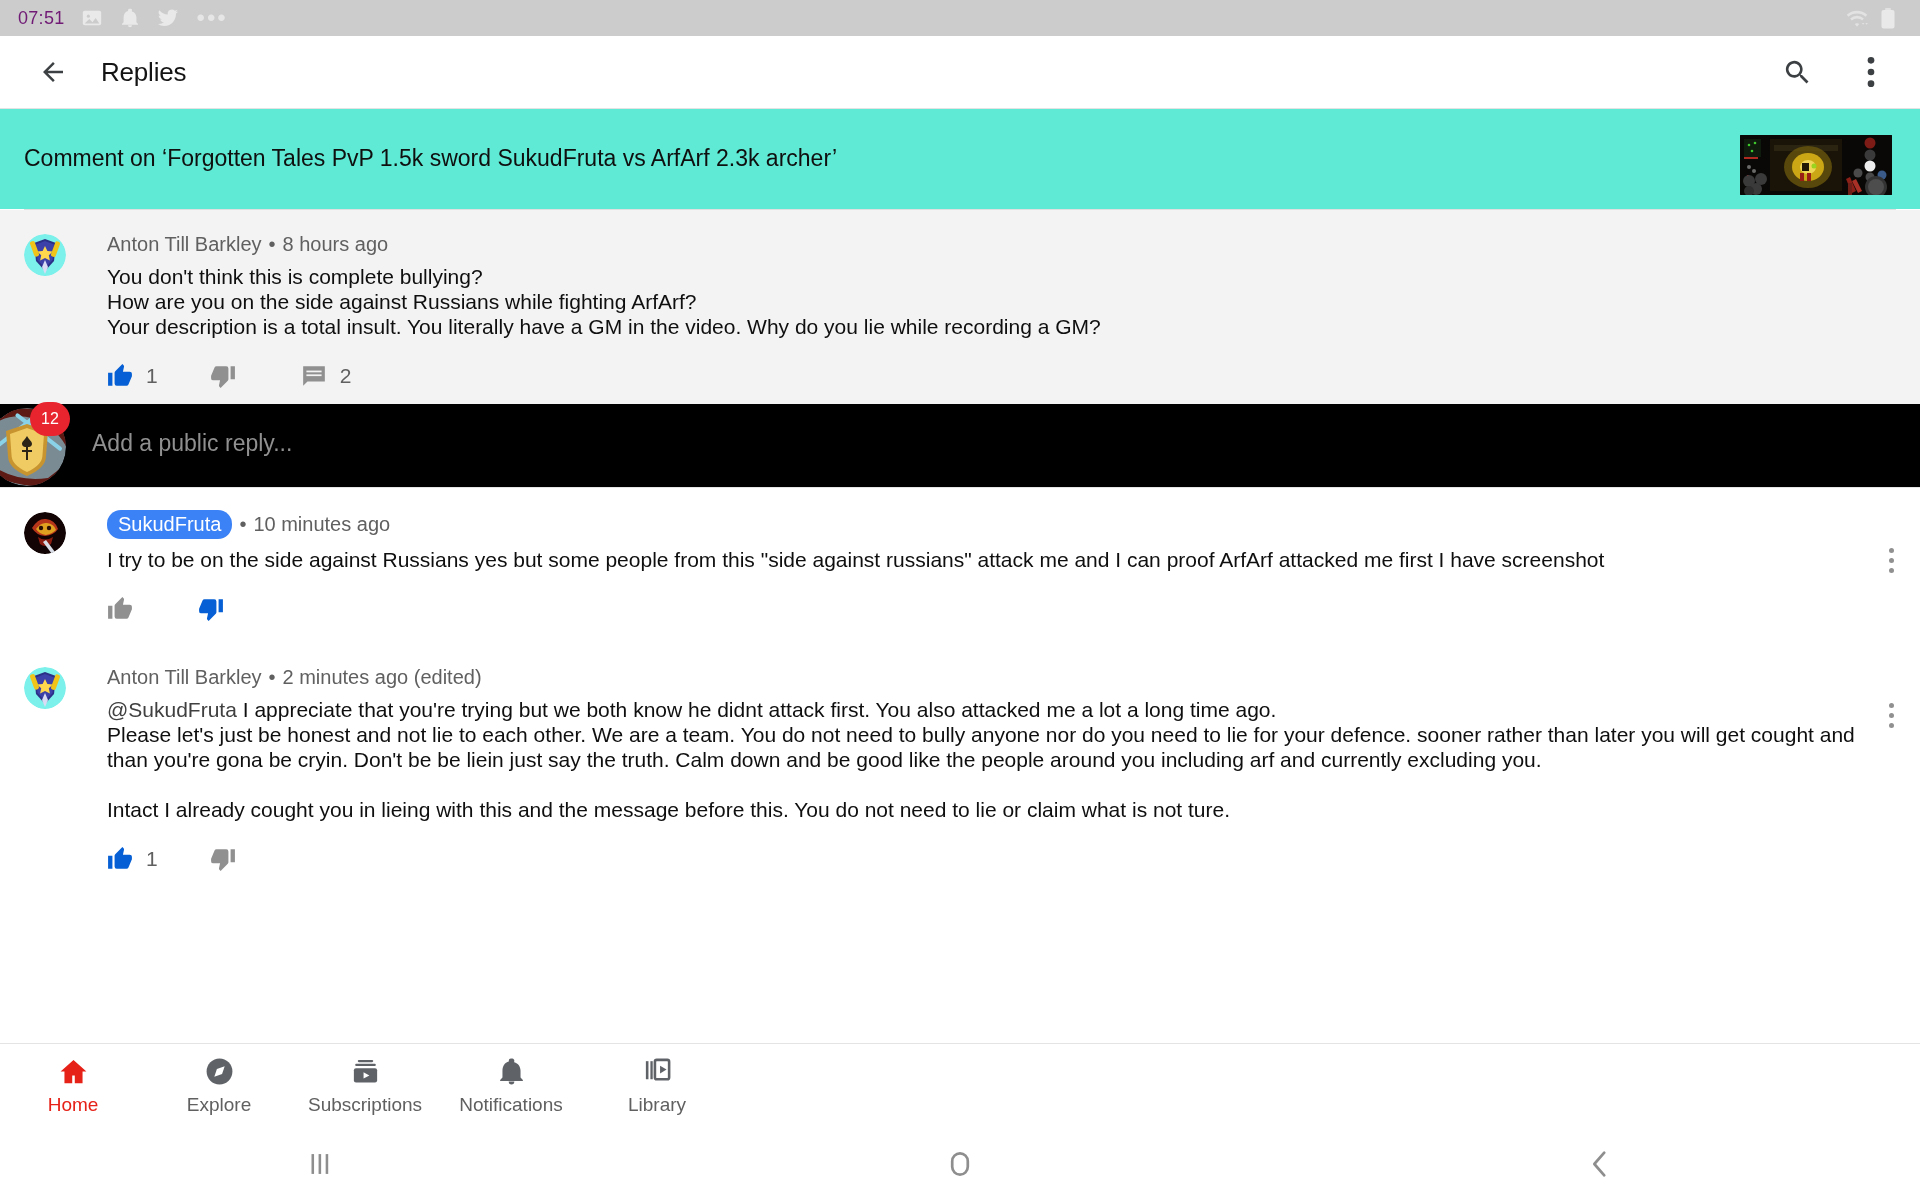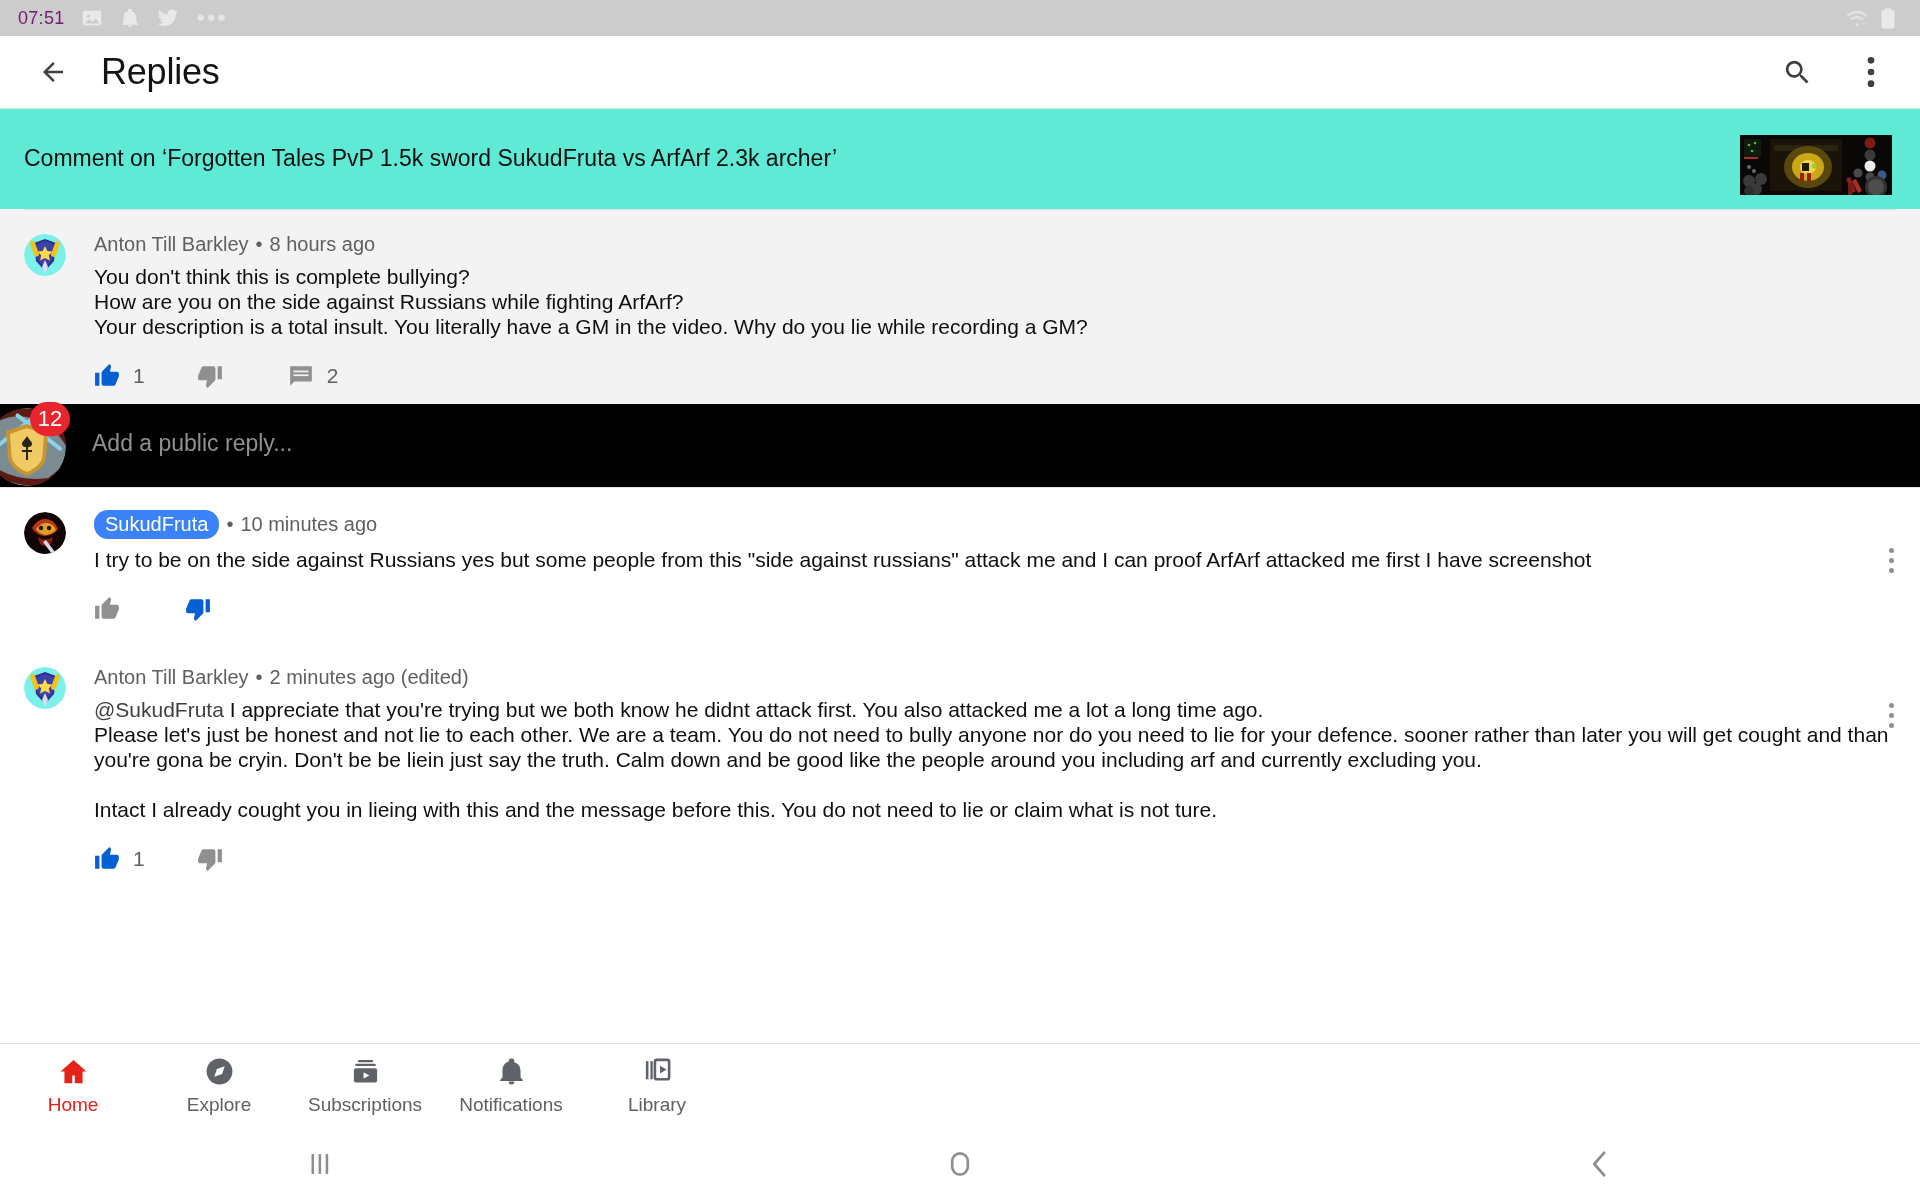--- a/index.html
+++ b/index.html
@@ -66,21 +66,21 @@
     padding: 0 28px 0 30px;
     box-sizing: border-box;
     border-bottom: 1px solid #e3e3e3;
   }
   .back-btn {
     width: 46px; height: 46px;
     display: flex; align-items: center; justify-content: center;
     cursor: pointer;
   }
   .app-title {
-    font-size: 36px;
+    font-size: 26px;
     color: #141414;
     margin-left: 25px;
     font-weight: 400;
     letter-spacing: -0.2px;
   }
   .app-bar-actions {
     margin-left: auto;
     display: flex;
     align-items: center;
     gap: 32px;
@@ -141,21 +141,21 @@
   .avatar {
     width: 42px;
     height: 42px;
     border-radius: 50%;
     flex: 0 0 42px;
     margin-top: 2px;
     overflow: hidden;
   }
   .avatar svg { display:block; }
   .comment-body {
-    margin-left: 28px;
+    margin-left: 41px;
     flex: 1 1 auto;
     min-width: 0;
   }
   .comment-meta {
     font-size: 20px;
     color: #606060;
     margin-bottom: 9px;
     display: flex;
     align-items: center;
     flex-wrap: wrap;
@@ -249,21 +249,21 @@
   }
   .chat-head-badge {
     position: absolute;
     top: -6px;
     right: -4px;
     min-width: 40px;
     height: 34px;
     background: #e8242e;
     border-radius: 17px;
     color: #fff;
-    font-size: 22px;
+    font-size: 16px;
     display: flex;
     align-items: center;
     justify-content: center;
     padding: 0 7px;
     box-sizing: border-box;
   }
 
   
   .bottom-nav {
     position: absolute;

